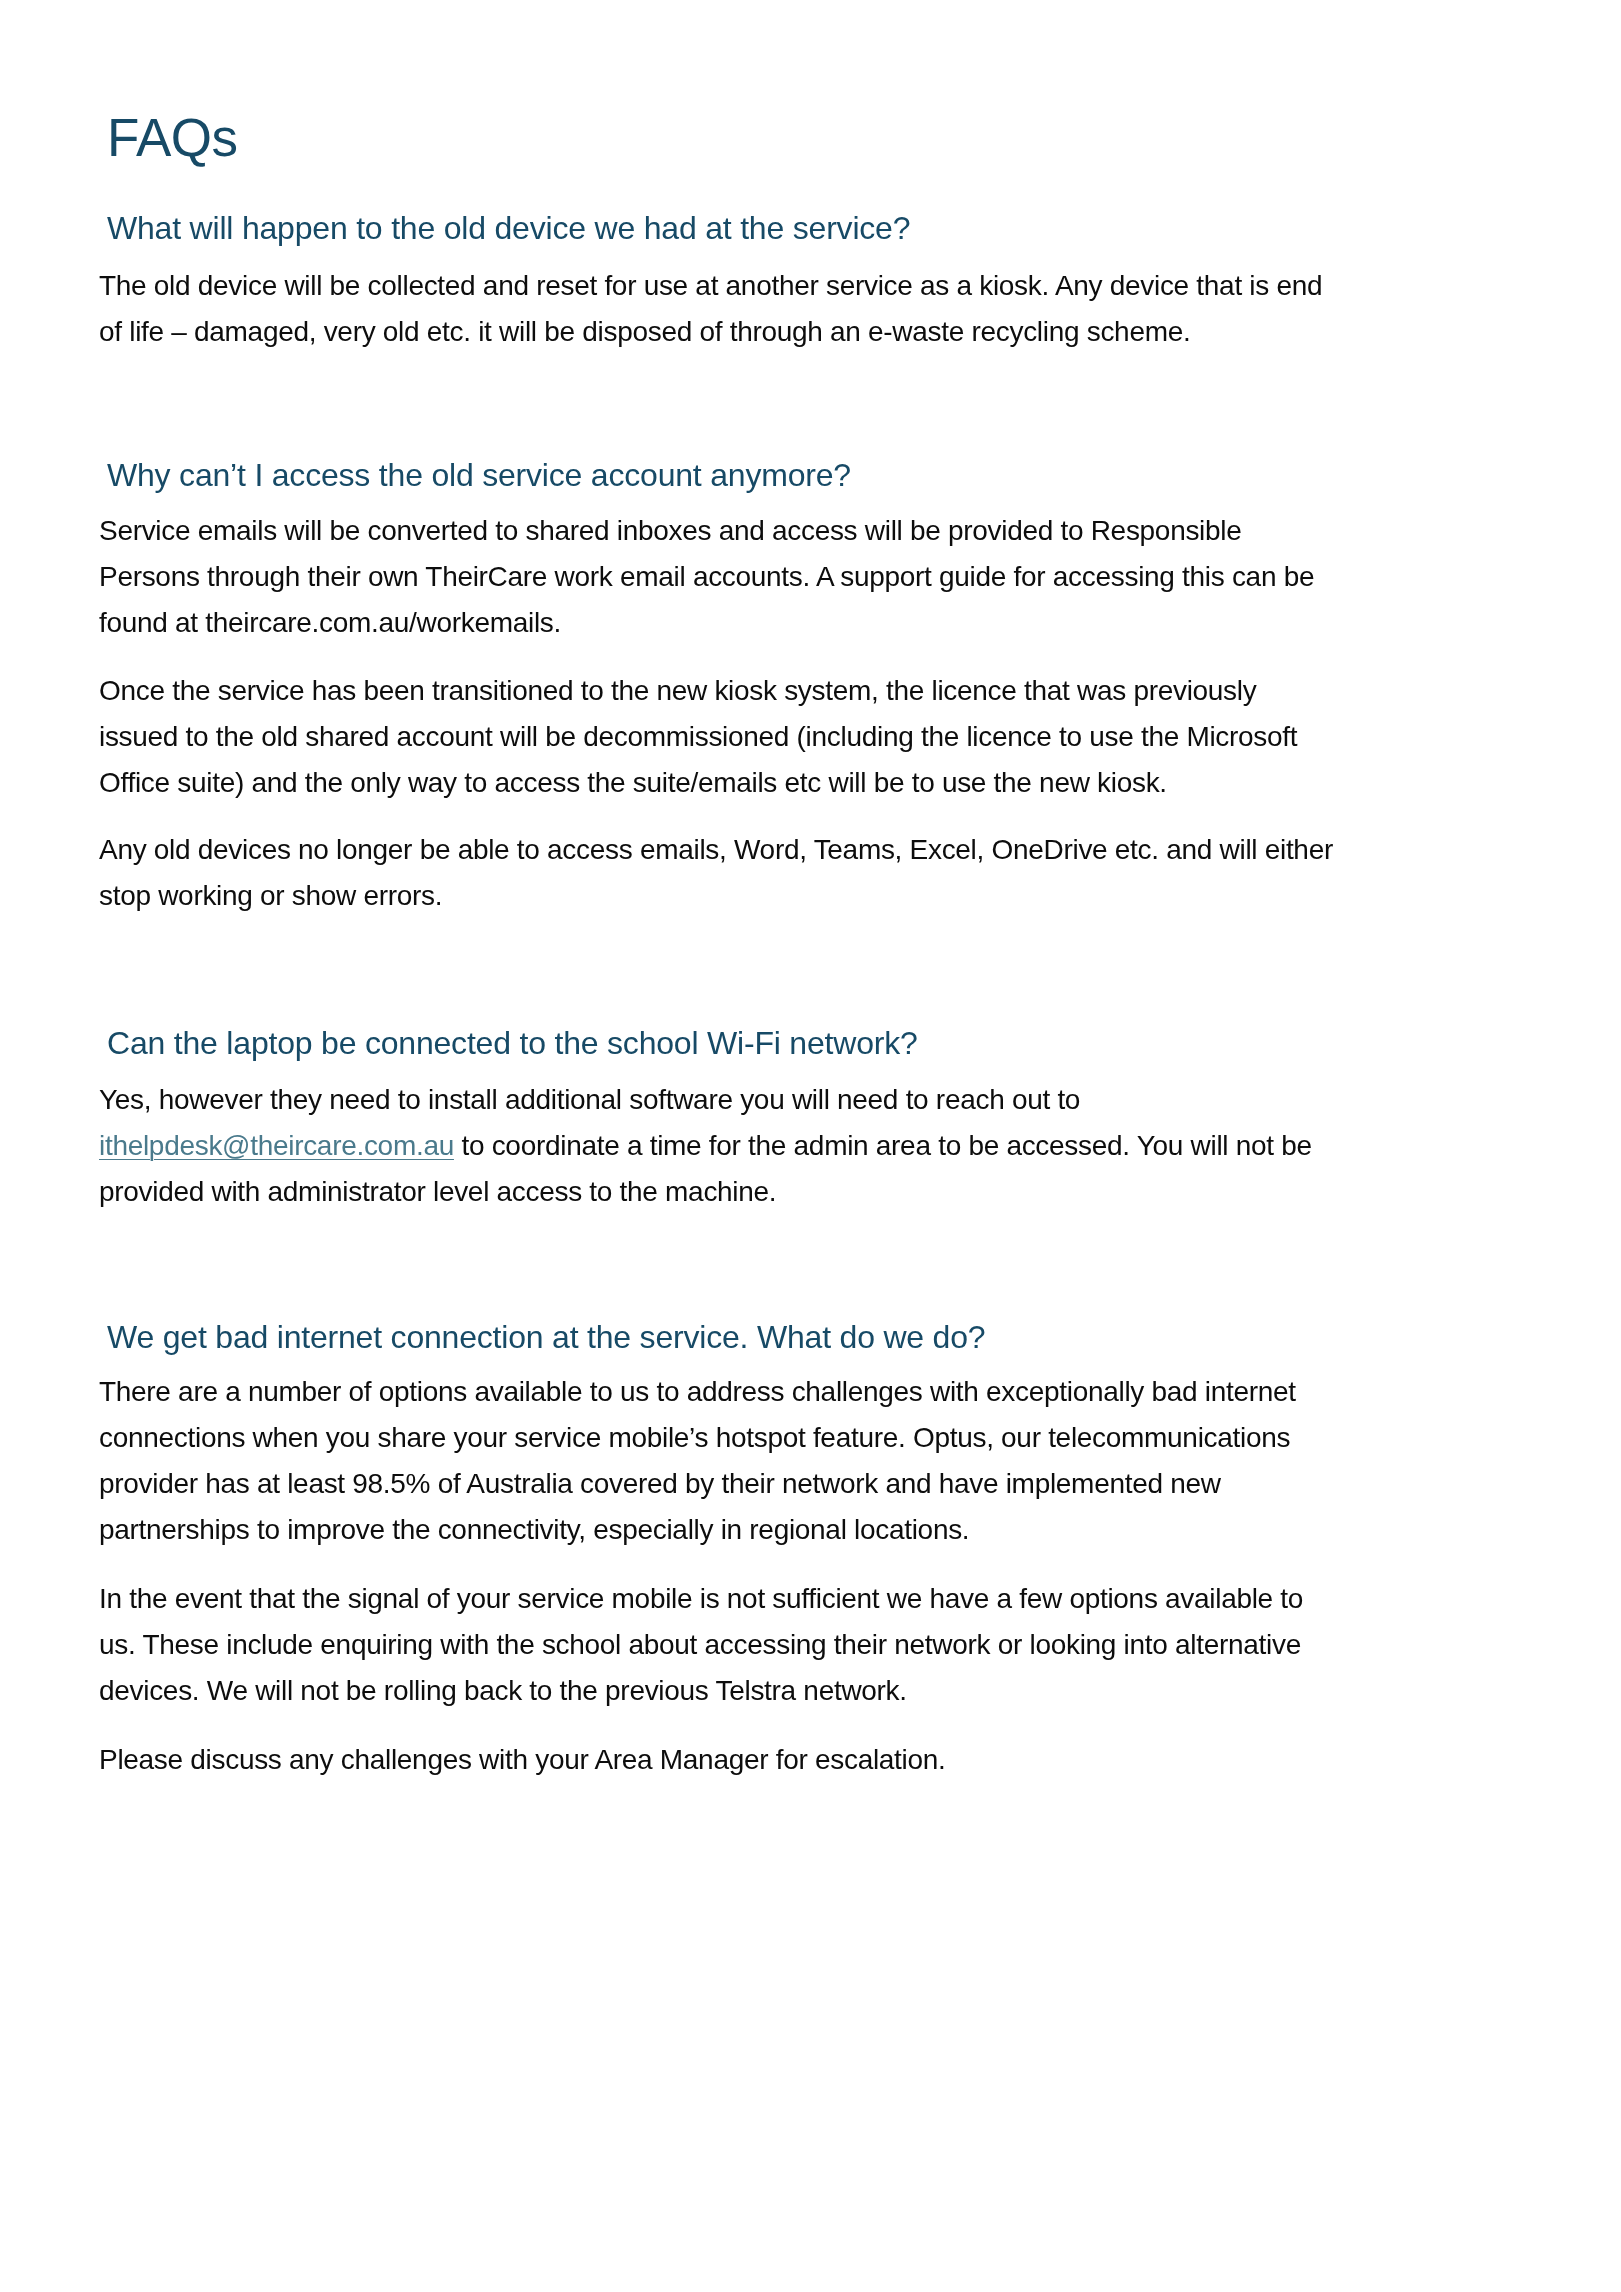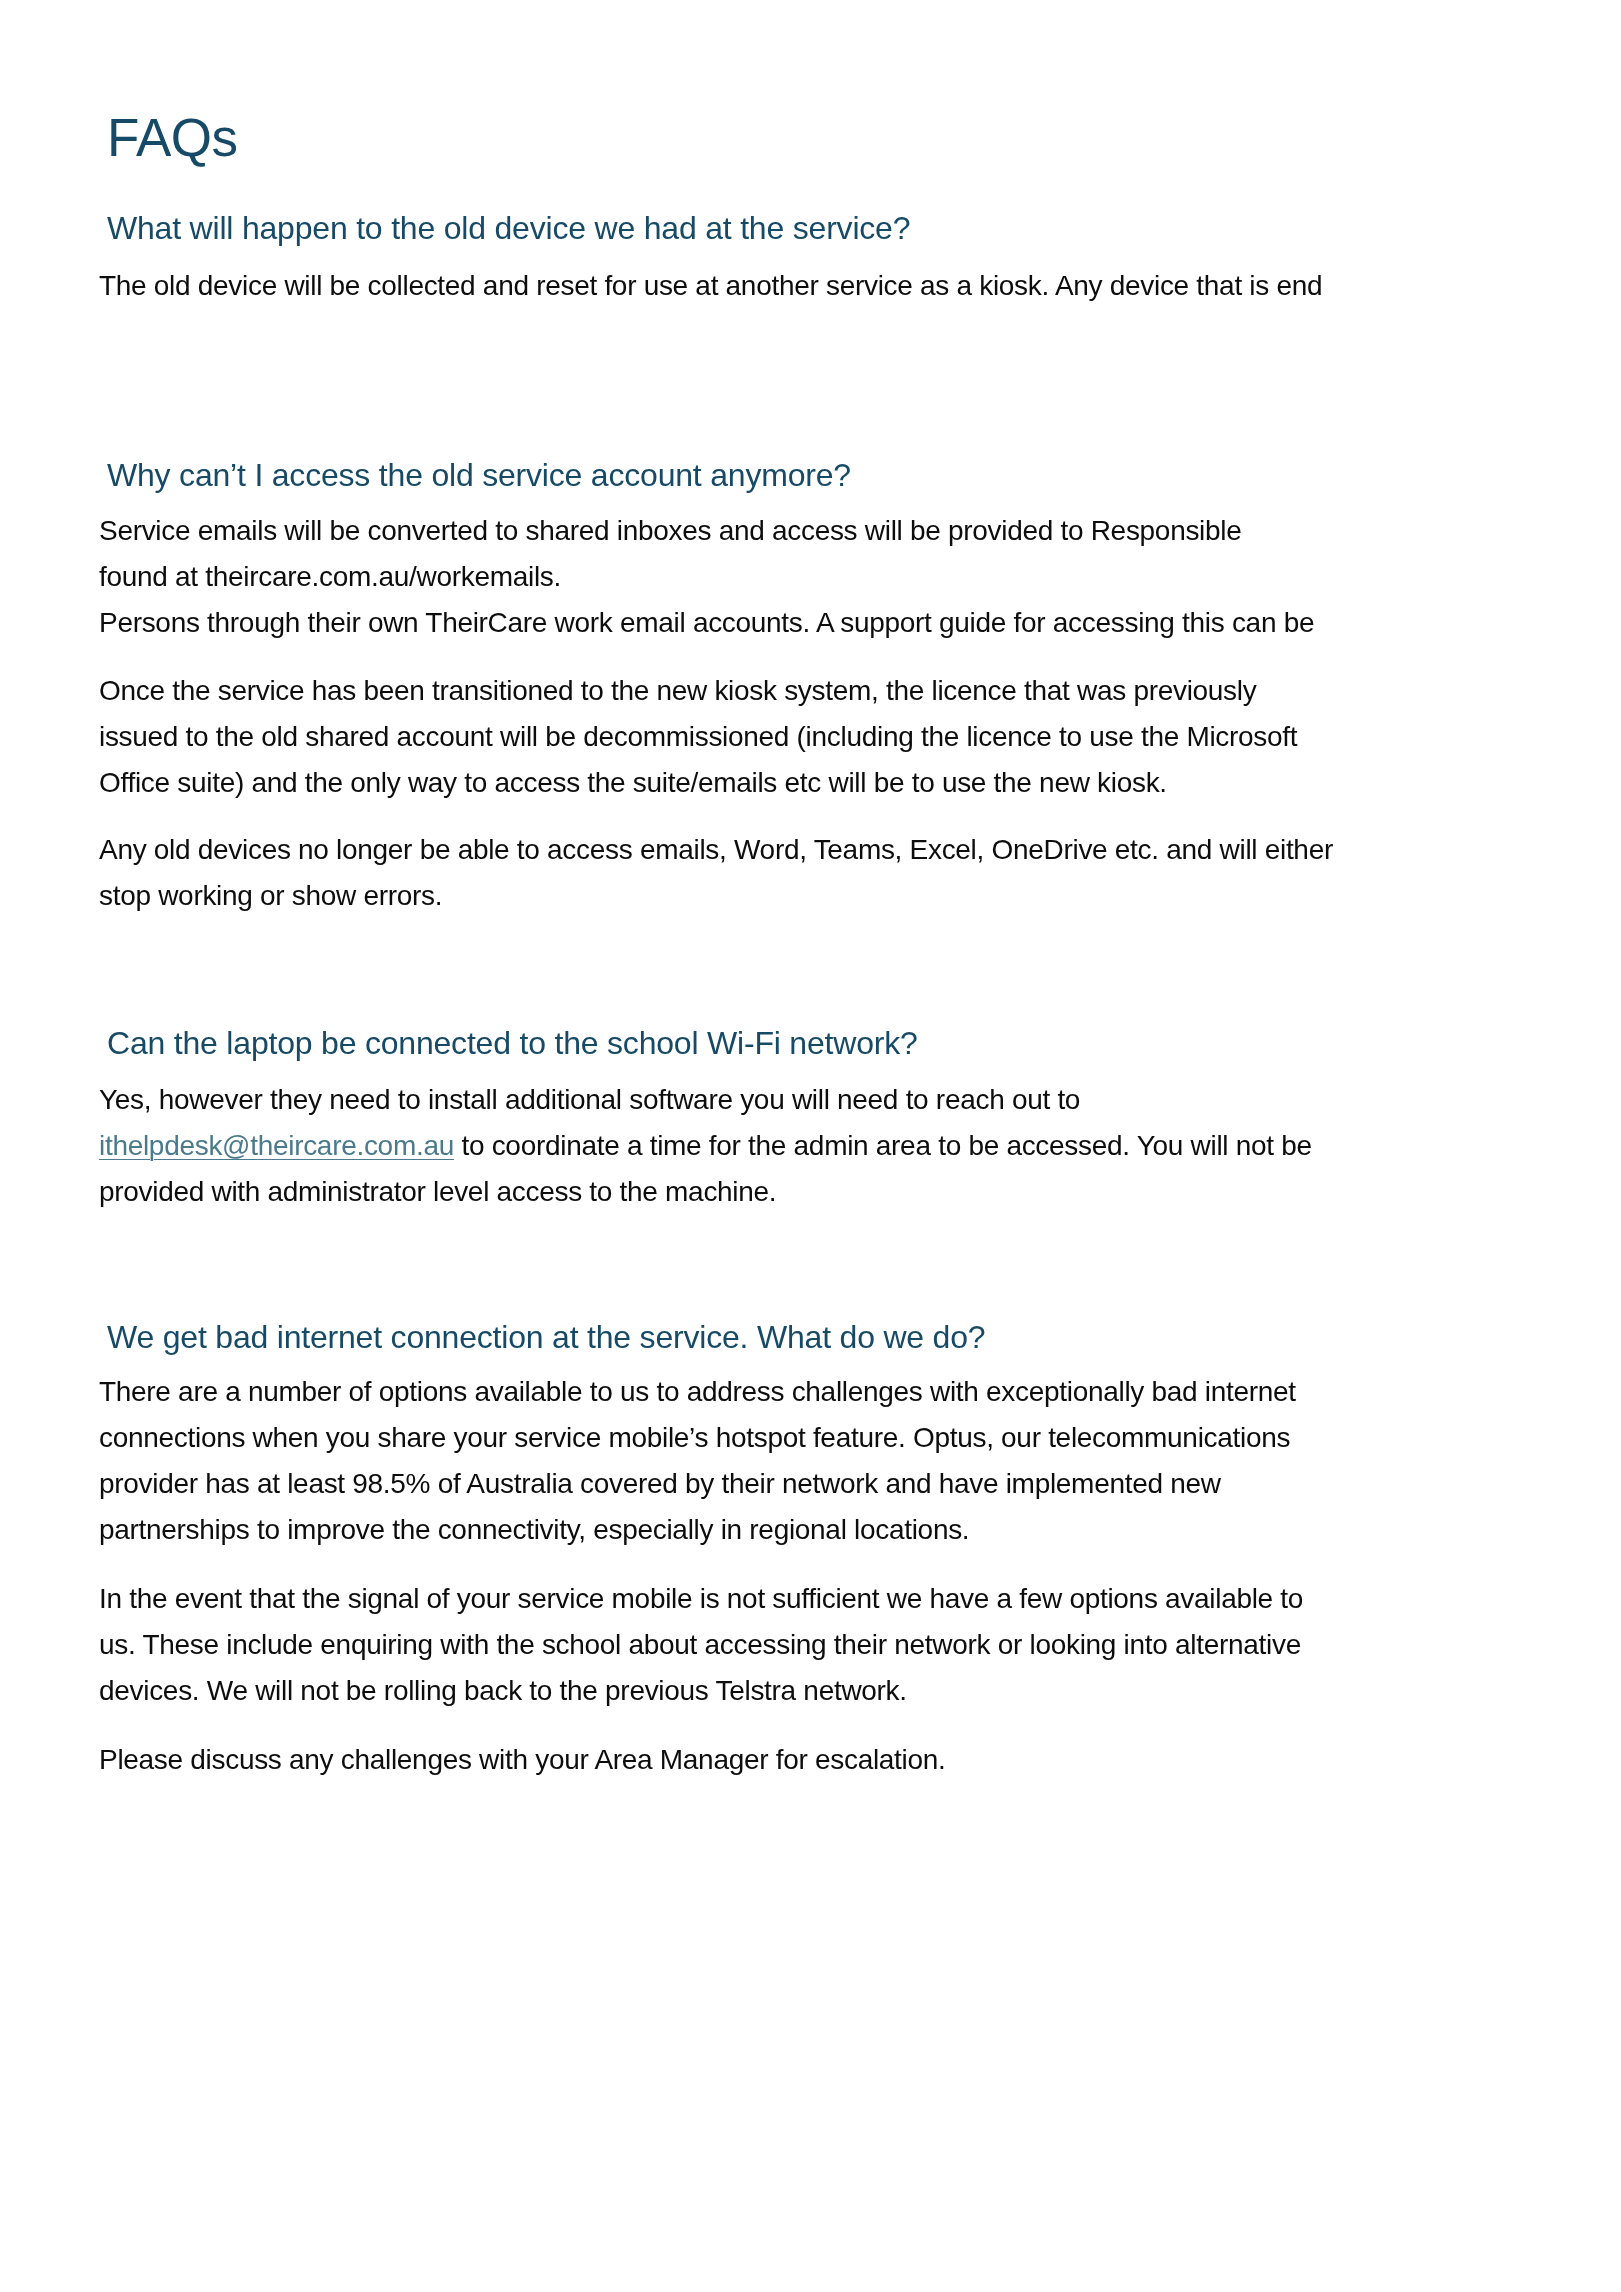--- a/index.html
+++ b/index.html
@@ -18,29 +18,30 @@
 </head>
 <body>
 
 <div class="page">
   <h1 class="title">FAQs</h1>
 
   <section>
     <h2 class="q" style="top:201px">What will happen to the old device we had at the service?</h2>
     <p class="p" style="top:263px">
       <span class="line">The old device will be collected and reset for use at another service as a kiosk. Any device that is end</span>
+      <span class="line">of life – damaged, very old etc. it will be disposed of through an e-waste recycling scheme.</span>
     </p>
   </section>
 
   <section>
     <h2 class="q" style="top:448px">Why can’t I access the old service account anymore?</h2>
     <p class="p" style="top:508px">
       <span class="line">Service emails will be converted to shared inboxes and access will be provided to Responsible</span>
+      <span class="line">Persons through their own TheirCare work email accounts. A support guide for accessing this can be</span>
       <span class="line">found at theircare.com.au/workemails.</span>
-      <span class="line">Persons through their own TheirCare work email accounts. A support guide for accessing this can be</span>
     </p>
     <p class="p" style="top:668px">
       <span class="line">Once the service has been transitioned to the new kiosk system, the licence that was previously</span>
       <span class="line">issued to the old shared account will be decommissioned (including the licence to use the Microsoft</span>
       <span class="line">Office suite) and the only way to access the suite/emails etc will be to use the new kiosk.</span>
     </p>
     <p class="p" style="top:827px">
       <span class="line">Any old devices no longer be able to access emails, Word, Teams, Excel, OneDrive etc. and will either</span>
       <span class="line">stop working or show errors.</span>
     </p>

